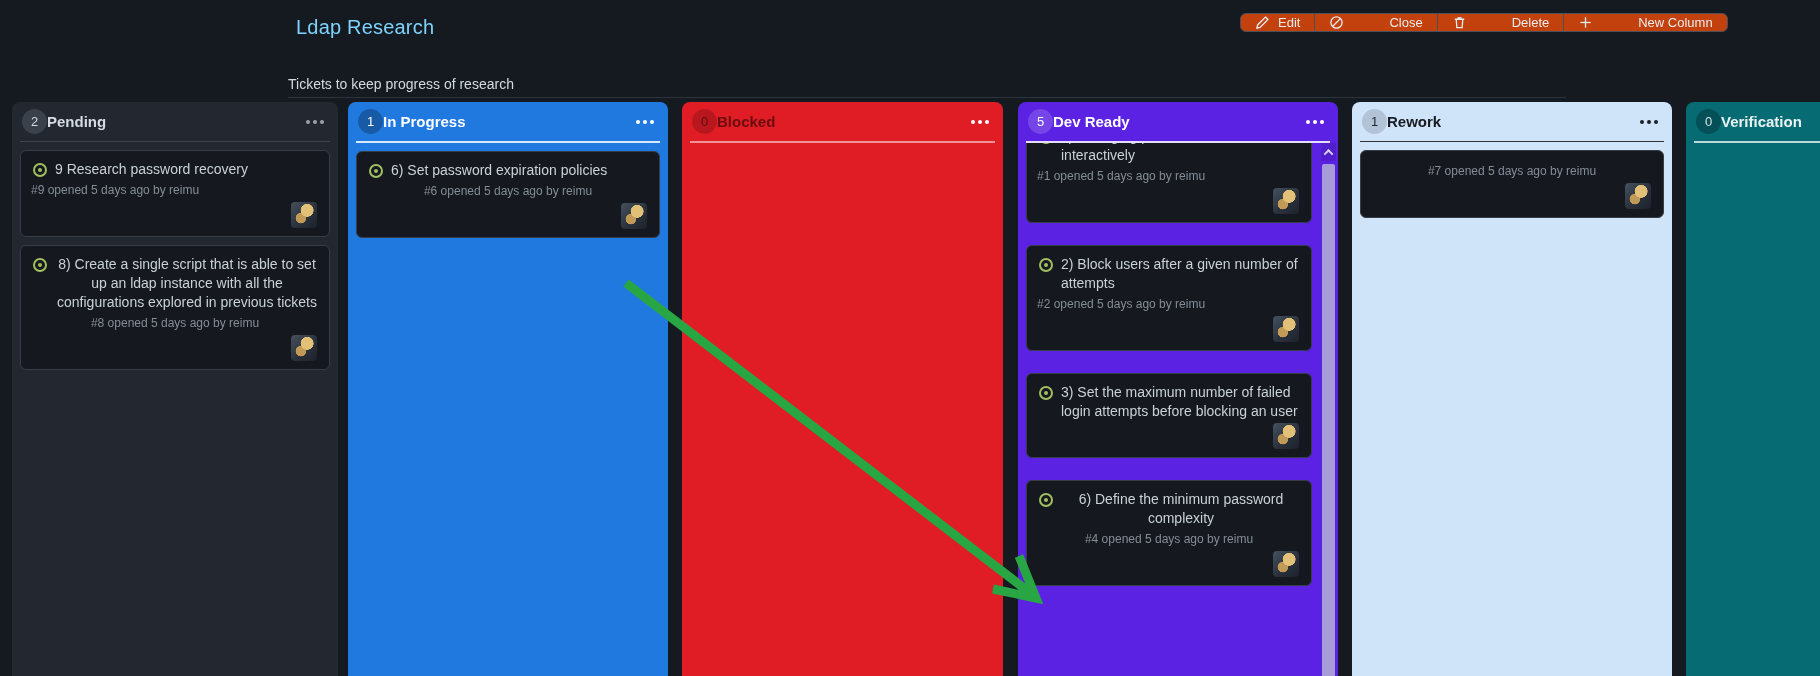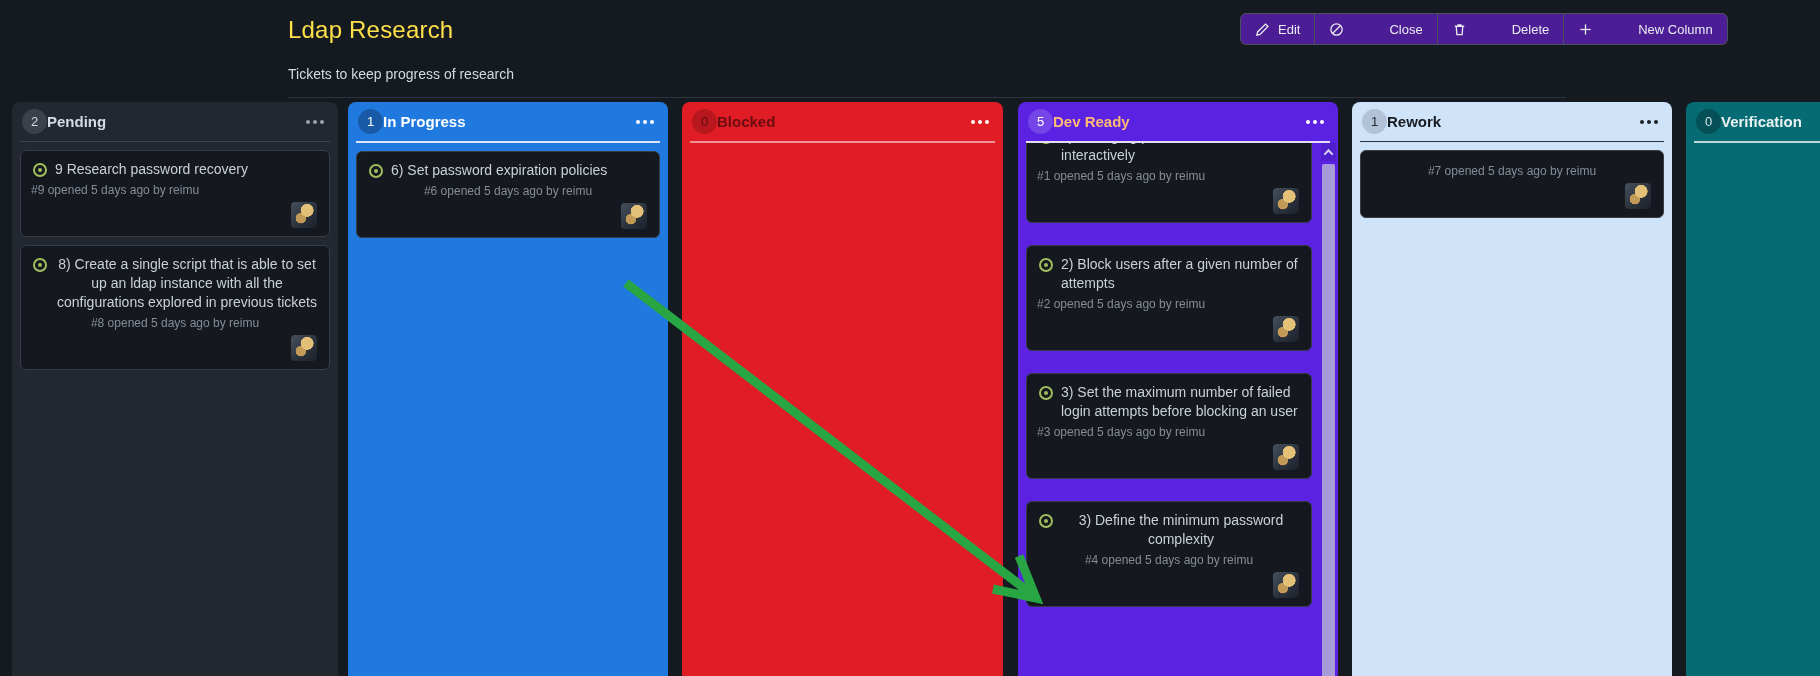--- a/index.html
+++ b/index.html
@@ -1,27 +1,27 @@
 <!DOCTYPE html>
 <html><head>
 <meta charset="utf-8">
 <style>
   * { box-sizing: border-box; margin: 0; padding: 0; }
   html,body { background:#0d1117; }
   body { font-family: "Liberation Sans", sans-serif; }
   .page { position:relative; width:1820px; height:676px; overflow:hidden; background:#151a21; }
 
   
-  .page-title { position:absolute; left:288px; top:16px; font-size:24px; font-weight:400; color:#fde047; letter-spacing:.2px; }
-  .page-subtitle { position:absolute; left:288px; top:66px; font-size:14px; color:#d4dae1; }
+  .page-title { position:absolute; left:296px; top:16px; font-size:20px; font-weight:400; color:#7dd3fc; letter-spacing:.2px; }
+  .page-subtitle { position:absolute; left:288px; top:76px; font-size:14px; color:#d4dae1; }
   .header-divider { position:absolute; left:288px; top:97px; width:1278px; height:1px; background:#2e343d; }
 
   .btn-group { position:absolute; top:13px; left:1240px; display:flex; }
-  .btn { display:inline-flex; align-items:center; gap:8px; height:32px; padding:0 14px;
-         background:#4c1d95; border:1px solid #4a515b; color:#e9ecef; font-size:13px; cursor:pointer; }
+  .btn { display:inline-flex; align-items:center; gap:8px; height:19px; padding:0 14px;
+         background:#c2410c; border:1px solid #4a515b; color:#e9ecef; font-size:13px; cursor:pointer; }
   .btn + .btn { margin-left:-1px;gap:45px; }
   .btn:first-child { border-radius:6px 0 0 6px; }
   .btn:last-child { border-radius:0 6px 6px 0; }
   .btn svg { width:15px; height:15px; stroke:#e9ecef; fill:none; stroke-width:1.4; }
 
   
   .column { position:absolute; top:102px; height:600px; border-radius:8px 8px 0 0; }
   .col-pending      { left:12px;   width:326px; background:#23272f; }
   .col-inprogress   { left:348px;  width:320px; background:#2079de; }
   .col-blocked      { left:682px;  width:321px; background:#e01d24; }
@@ -41,21 +41,21 @@
   .col-pending      .count-badge { background:#3a414b; color:#cfd6dd; }
   .col-inprogress   .count-badge { background:rgba(0,0,0,.25); color:#fff; }
   .col-blocked      .count-badge { background:rgba(0,0,0,.18); color:#590e12; }
   .col-devready     .count-badge { background:rgba(255,255,255,.16); color:#fff; }
   .col-rework       .count-badge { background:rgba(28,32,38,.16); color:#24292f; }
   .col-verification .count-badge { background:rgba(0,0,0,.25); color:#d2e2e4; }
 
   .col-pending      .col-title { color:#d6dce3; }
   .col-inprogress   .col-title { color:#ffffff; }
   .col-blocked      .col-title { color:#690d11; }
-  .col-devready     .col-title { color:#fdba74; }
+  .col-devready     .col-title { color:#ffffff; }
   .col-rework       .col-title { color:#171b20; }
   .col-verification .col-title { color:#eaf2f2; }
 
   .col-pending      .col-menu i { background:#99a1aa; }
   .col-inprogress   .col-menu i { background:#fff; }
   .col-blocked      .col-menu i { background:#fff; }
   .col-devready     .col-menu i { background:#fff; }
   .col-rework       .col-menu i { background:#1c2126; }
 
   .col-pending      .col-underline { background:#3d444d; height:1px; }
@@ -232,27 +232,26 @@
           <span class="card-title">2) Block users after a given number of attempts</span>
         </div>
         <div class="card-meta">#2 opened 5 days ago by reimu</div>
         <span class="avatar"></span>
       </div>
       <div class="card">
         <div class="card-line">
           <span class="issue-icon"></span>
           <span class="card-title">3) Set the maximum number of failed login attempts before blocking an user</span>
         </div>
-        <div class="card-meta">#3 opened 5 days ago by reimu</div>
-        <span class="avatar"></span>
-      </div>
-      <div class="card">
-        <div class="card-line">
-          <span class="issue-icon"></span>
-          <span class="card-title">3) Define the minimum password complexity</span>
+        <span class="avatar"></span>
+      </div>
+      <div class="card">
+        <div class="card-line">
+          <span class="issue-icon"></span>
+          <span class="card-title">6) Define the minimum password complexity</span>
         </div>
         <div class="card-meta">#4 opened 5 days ago by reimu</div>
         <span class="avatar"></span>
       </div>
     </div>
     <div class="scrollbar">
       <span class="sb-btn sb-up">
           <span class="sb-chevron"></span>
         </span>
       <span class="sb-thumb"></span>

